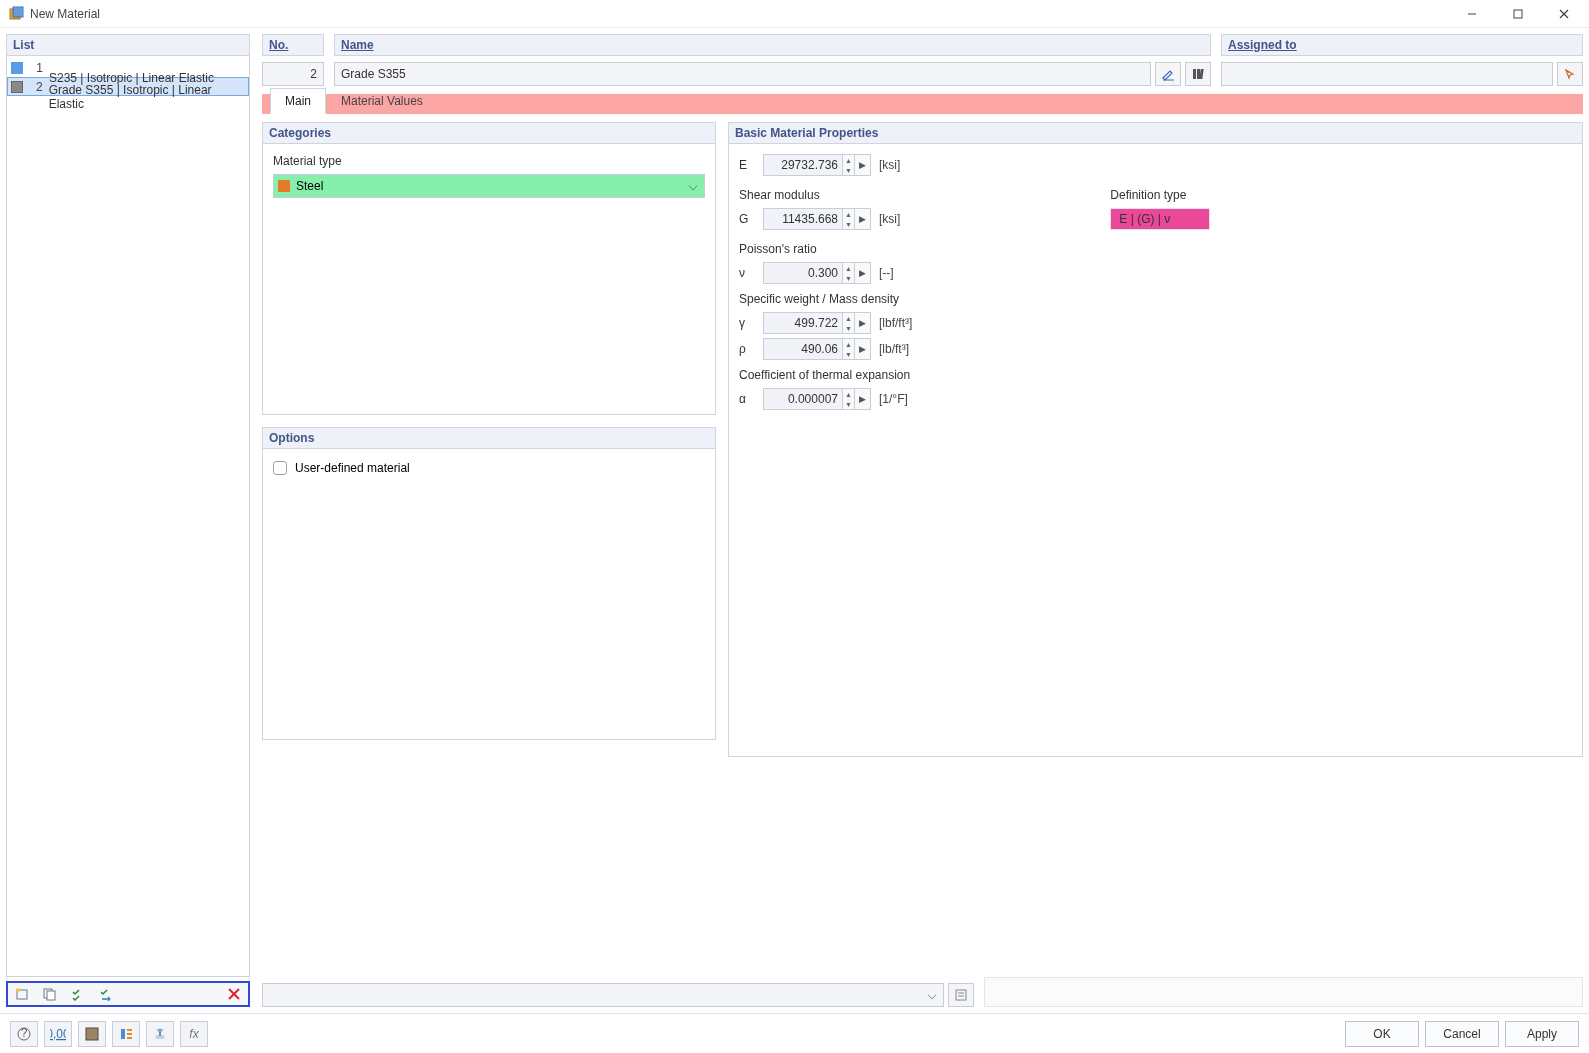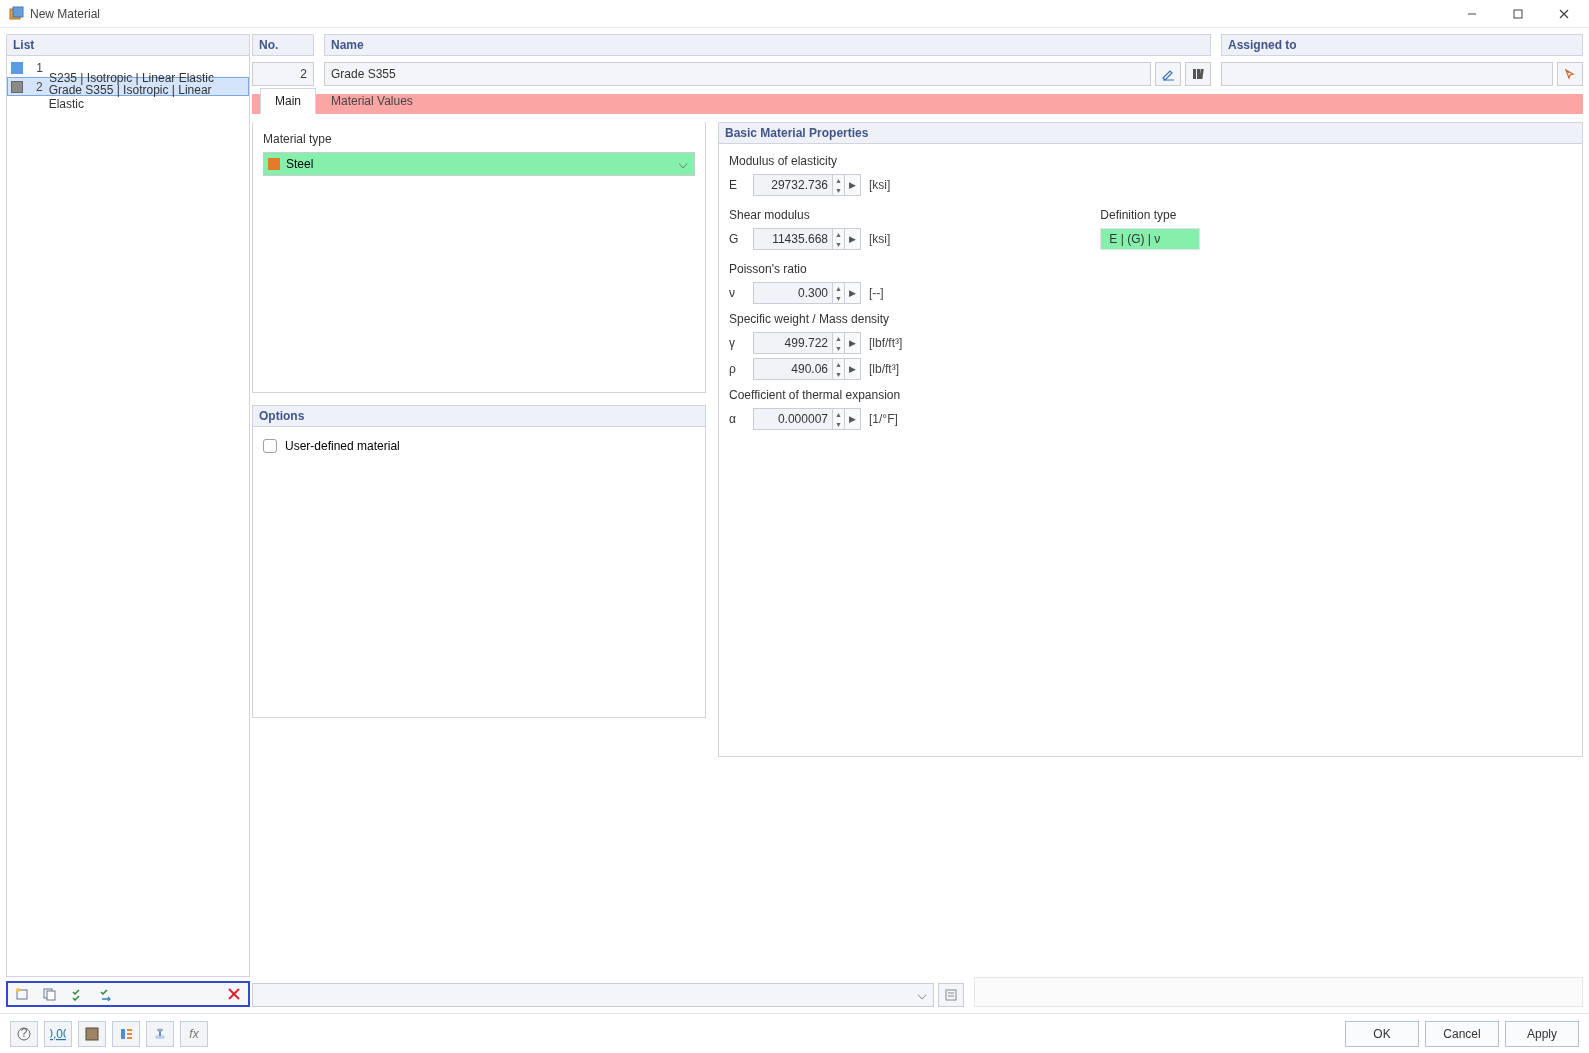--- a/index.html
+++ b/index.html
@@ -6,21 +6,21 @@
   body { background: #fff; width: 1589px; height: 1053px; overflow: hidden; display: flex; flex-direction: column; }
 
   
   .titlebar { height: 28px; display: flex; align-items: center; padding: 0 2px; border-bottom: 1px solid #eee; }
   .titlebar .app-icon { width: 16px; height: 16px; margin: 0 6px; }
   .titlebar .title { flex: 0 0 auto; color: #444; }
   .titlebar .spacer { flex: 1; }
   .titlebar .winbtn { width: 46px; height: 28px; display: flex; align-items: center; justify-content: center; color: #444; }
 
   
-  .main { flex: 1; display: flex; gap: 2px; padding: 6px; background: #fff; }
+  .main { flex: 1; display: flex; gap: 12px; padding: 6px; background: #fff; }
 
   
   .list-panel { width: 244px; display: flex; flex-direction: column; }
   .section-header { height: 22px; background: #eef1f8; border: 1px solid #cfd4de; color: #42558a; font-weight: 600; padding: 3px 6px; }
   .list-body { flex: 1; border: 1px solid #cfd4de; border-top: none; background: #fff; padding-top: 2px; }
   .list-row { display: flex; align-items: center; height: 19px; padding: 0 4px; gap: 6px; }
   .list-row.selected { background: #d4e4fb; border: 1px solid #7ea7de; padding: 0 3px; }
   .swatch { width: 12px; height: 12px; flex: 0 0 auto; }
   .swatch.blue { background: #5a9be6; }
   .swatch.grey { background: #8a8a8a; border: 1px solid #666; }
@@ -33,21 +33,21 @@
   .tb-spacer { flex: 1; }
 
   
   .content { flex: 1; display: flex; flex-direction: column; gap: 8px; min-width: 0; }
 
   .top-row { display: flex; gap: 10px; }
   .field-block { display: flex; flex-direction: column; }
   .no-block { width: 62px; }
   .name-block { flex: 1; min-width: 0; }
   .assigned-block { width: 362px; }
-  .field-header { height: 22px; background: #eef1f8; border: 1px solid #cfd4de; color: #42558a; font-weight: 600; padding: 3px 6px; }
+  .field-header { height: 22px; background: #eef1f8; border: 1px solid #cfd4de; color: #42558a; font-weight: 600; padding: 3px 6px; text-decoration: underline; }
   .field-input-row { display: flex; gap: 4px; margin-top: 6px; align-items: stretch; }
   input.text, .text-like { height: 24px; border: 1px solid #c8cdd6; background: #f3f5f9; padding: 0 6px; color: #333; }
   input.right { text-align: right; }
   .icon-btn { width: 26px; height: 24px; border: 1px solid #c8cdd6; background: #f3f5f9; display: flex; align-items: center; justify-content: center; }
 
   
   .tabs-row { display: flex; align-items: flex-end; height: 20px; background: #fca5a5; padding-left: 8px; gap: 0; }
   .tab { padding: 5px 14px; color: #444; border: 1px solid transparent; }
   .tab.active { background: #fff; border: 1px solid #cfd4de; border-bottom-color: #fff; color: #222; }
   .tabs-wrap { border: 0; }
@@ -78,21 +78,21 @@
   .prop-row { display: flex; align-items: center; gap: 8px; margin-bottom: 4px; }
   .sym { width: 16px; color: #333; }
   .numcell { display: flex; align-items: stretch; }
   .numcell input { width: 80px; height: 22px; border: 1px solid #c8cdd6; background: #f1f3f8; text-align: right; padding: 0 4px; color: #333; }
   .spin { width: 12px; display: flex; flex-direction: column; border: 1px solid #c8cdd6; border-left: none; }
   .spin div { flex: 1; font-size: 7px; line-height: 1; display:flex; align-items:center; justify-content:center; color:#666; background:#f8f9fb; }
   .pick { width: 16px; height: 22px; border: 1px solid #c8cdd6; border-left: none; display:flex; align-items:center; justify-content:center; font-size:9px; color:#555; background:#f8f9fb; }
   .unit { color: #444; }
   .def-col { margin-left: 180px; }
   .def-row { display: flex; gap: 30px; }
-  .def-value { background: #86efac; border: 1px solid #e0e3ea; padding: 3px 8px; width: 100px; color: #333; }
+  .def-value { background: #ec4899; border: 1px solid #e0e3ea; padding: 3px 8px; width: 100px; color: #333; }
 
   
   .comment-row { display: flex; gap: 10px; }
   .comment-block { width: 712px; }
   .comment-input-row { display:flex; gap:4px; margin-top:6px; }
   .comment-input { flex:1; height:24px; border:1px solid #c8cdd6; background:#f3f5f9; display:flex; align-items:center; justify-content:flex-end; padding:0 4px; }
   .comment-chev { color:#555; width:14px; text-align:center; }
   .comment-side { flex: 1; border: 1px solid #e4e6ec; background: #fbfbfc; }
 
   
@@ -229,20 +229,21 @@
       <div class="tabs-row">
         <div class="tab active">Main</div>
         <div class="tab">Material Values</div>
       </div>
     </div>
 
     <div class="tab-content">
       <div class="col-left">
 
         <div>
+          <div class="section-header">Categories</div>
           <div class="group">
               <div class="group-body cat-body">
             <span class="form-label">Material type</span>
             <div class="combo">
               <span class="swatch orange"></span>
               <span class="combo-label">Steel</span>
               <span class="chev">⌵</span>
             </div>
           </div>
             </div>
@@ -260,21 +261,20 @@
             </div>
         </div>
       </div>
 
       <div class="col-right">
         <div>
           <div class="section-header">Basic Material Properties</div>
           <div class="group">
               <div class="group-body props-body">
 
-            <span class="prop-label first">Modulus of elasticity</span>
             <div class="prop-row">
               <span class="sym">E</span>
               <div class="numcell">
                 <input value="29732.736" style="">
                 <div class="spin">
                       <div>▲</div>
                       <div>▼</div>
                     </div>
                 <div class="pick">▶</div>
               </div>

